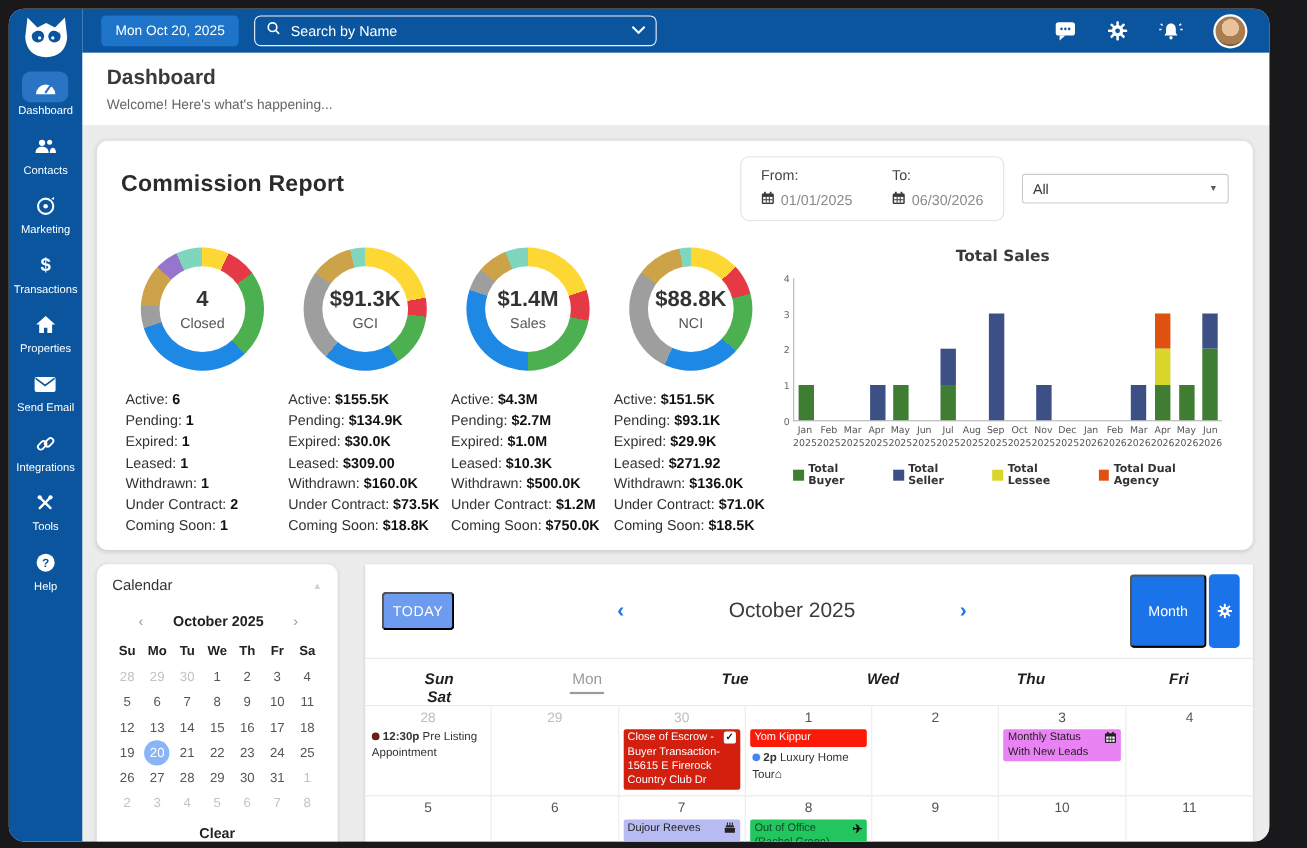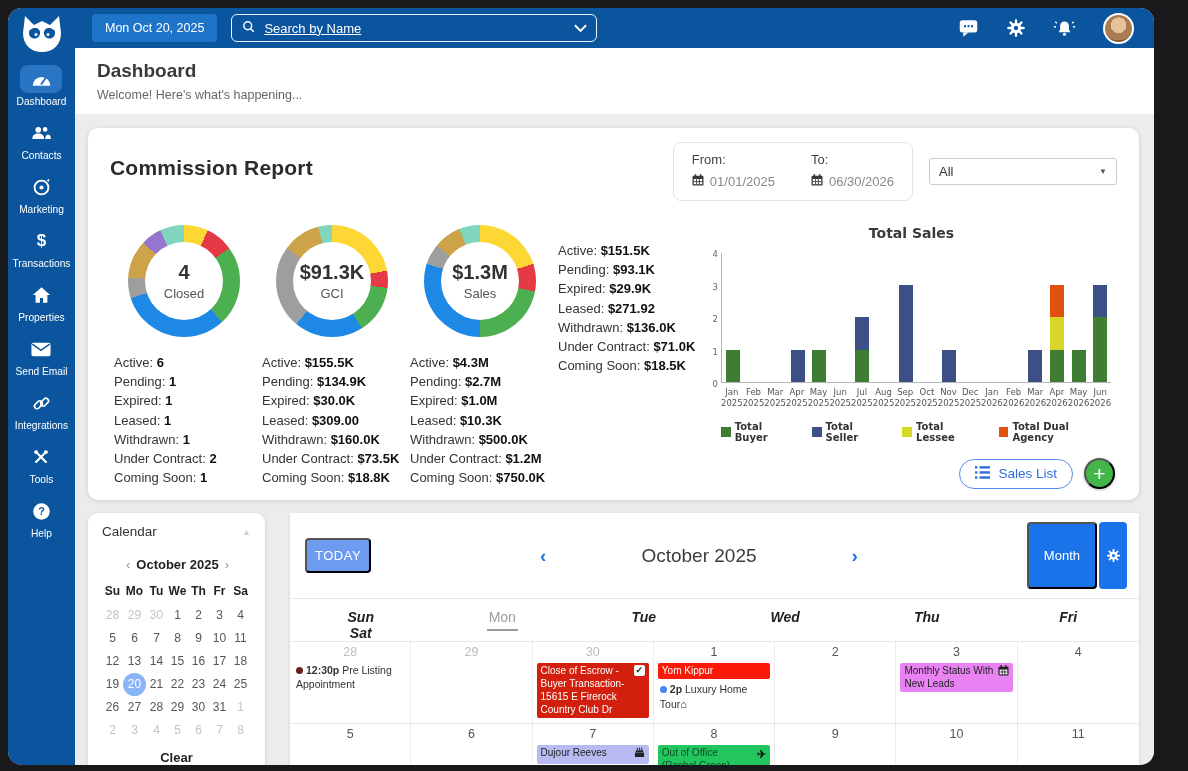--- a/index.html
+++ b/index.html
@@ -18,21 +18,21 @@
   .si-label { font-size:10.2px; margin-top:3px; color:#fff; white-space:nowrap; }
 
   
   .main { flex:1; display:flex; flex-direction:column; min-width:0; }
   .topbar { height:40px; background:#0a559e; display:flex; align-items:center;
     padding:0 20px 0 17px; gap:14px; flex-shrink:0; }
   .date-btn { background:#1d74c9; color:#fff; font-size:12.5px; padding:7px 13px;
     border-radius:4px; white-space:nowrap; cursor:pointer; }
   .searchbox { width:366px; height:28px; border:1.6px solid #eef4fd; border-radius:6px;
     display:flex; align-items:center; padding:0 9px; gap:8px; color:#fff; cursor:text; }
-  .search-ph { font-size:13px;text-decoration:underline; }
+  .search-ph { font-size:13px; }
   .tb-spacer { flex:1; }
   .tb-icons { display:flex; align-items:center; gap:27px; }
   .tb-icons svg { display:block; }
   .avatar { width:31px; height:31px; border-radius:50%; background:#fff; display:flex;
     align-items:center; justify-content:center; overflow:hidden; }
   .avatar-inner { width:27px; height:27px; border-radius:50%;
     background:radial-gradient(circle at 50% 38%, #e8c29a 0 36%, #a97c52 37% 70%, #7d5a3c 71%); }
 
   .page-head { background:#fff; padding:12px 22px 12px; }
   .ph-title { font-size:19px; font-weight:700; color:#3a3a3a; }
@@ -83,21 +83,21 @@
 
   .rc-foot { position:absolute; right:24px; bottom:11px; display:flex; align-items:center; gap:11px; }
   .sales-list-btn { border:1.5px solid #5b8def; color:#2e6fdc; border-radius:17px; padding:6px 15px;
     font-size:13.5px; display:flex; align-items:center; gap:8px; background:#fff; cursor:pointer; }
   .fab { width:31px; height:31px; border-radius:50%; background:#43b649; color:#fff; font-size:21px;
     display:flex; align-items:center; justify-content:center; cursor:pointer; font-weight:400;
     box-shadow:0 1px 3px rgba(0,0,0,.25); }
 
   
   .cal-section { flex:1; display:flex; gap:25px; min-height:0; }
-  .mini-card { width:177px; flex-shrink:0; background:#fff; border-radius:10px 10px 0 0;
+  .mini-card { width:219px; flex-shrink:0; background:#fff; border-radius:10px 10px 0 0;
     box-shadow:0 1px 4px rgba(0,0,0,.12); padding:11px 14px; }
   .mini-head { display:flex; align-items:center; }
   .mini-title { font-size:13.5px; color:#333; }
   .collapse { margin-left:auto; color:#d2d2d2; font-size:9px; cursor:pointer; }
   .mm-head { display:flex; align-items:center; justify-content:space-between;
     padding:0 22px 0 24px; margin-top:18px; }
   .mm-title { font-size:13px; font-weight:700; color:#222; }
   .mm-arrow { font-size:13px; color:#999; cursor:pointer; }
   .mm-grid { display:grid; grid-template-columns:repeat(7,1fr); margin-top:12px;
     text-align:center; row-gap:1px; }
@@ -383,35 +383,41 @@
                   <div>Expired: <b>$30.0K</b></div>
                   <div>Leased: <b>$309.00</b></div>
                   <div>Withdrawn: <b>$160.0K</b></div>
                   <div>Under Contract: <b>$73.5K</b></div>
                   <div>Coming Soon: <b>$18.8K</b></div>
                 </div>
               </div>
               <div class="donut-col">
                 <div class="donut" style="background: conic-gradient(rgb(253, 216, 53) 0%, rgb(253, 216, 53) 20%, rgb(229, 57, 69) 20%, rgb(229, 57, 69) 28%, rgb(76, 175, 80) 28%, rgb(76, 175, 80) 50%, rgb(30, 136, 229) 50%, rgb(30, 136, 229) 80%, rgb(158, 158, 158) 80%, rgb(158, 158, 158) 86%, rgb(205, 163, 73) 86%, rgb(205, 163, 73) 94%, rgb(127, 214, 189) 94%, rgb(127, 214, 189) 100%);">
                   <div class="hole">
-                    <div class="hole-v">$1.3M</div>
+                    <div class="hole-v">$1.4M</div>
                     <div class="hole-l">Sales</div>
                   </div>
                 </div>
                 <div class="stats">
                   <div>Active: <b>$4.3M</b></div>
                   <div>Pending: <b>$2.7M</b></div>
                   <div>Expired: <b>$1.0M</b></div>
                   <div>Leased: <b>$10.3K</b></div>
                   <div>Withdrawn: <b>$500.0K</b></div>
                   <div>Under Contract: <b>$1.2M</b></div>
                   <div>Coming Soon: <b>$750.0K</b></div>
                 </div>
               </div>
               <div class="donut-col">
+                <div class="donut" style="background: conic-gradient(rgb(253, 216, 53) 0%, rgb(253, 216, 53) 13%, rgb(229, 57, 69) 13%, rgb(229, 57, 69) 21%, rgb(76, 175, 80) 21%, rgb(76, 175, 80) 37%, rgb(30, 136, 229) 37%, rgb(30, 136, 229) 57%, rgb(158, 158, 158) 57%, rgb(158, 158, 158) 85%, rgb(205, 163, 73) 85%, rgb(205, 163, 73) 97%, rgb(127, 214, 189) 97%, rgb(127, 214, 189) 100%);">
+                  <div class="hole">
+                    <div class="hole-v">$88.8K</div>
+                    <div class="hole-l">NCI</div>
+                  </div>
+                </div>
                 <div class="stats">
                   <div>Active: <b>$151.5K</b></div>
                   <div>Pending: <b>$93.1K</b></div>
                   <div>Expired: <b>$29.9K</b></div>
                   <div>Leased: <b>$271.92</b></div>
                   <div>Withdrawn: <b>$136.0K</b></div>
                   <div>Under Contract: <b>$71.0K</b></div>
                   <div>Coming Soon: <b>$18.5K</b></div>
                 </div>
               </div>
@@ -598,38 +604,20 @@
                     <div class="leg-item">
                       <span class="leg-sw" style="background: rgb(224, 80, 14);"></span>
                       <span>Total Dual Agency</span>
                     </div>
                   </div>
               </div>
             </div>
           </div>
         </div>
 
-        <div class="rc-foot">
-          <button class="sales-list-btn">
-            <span>
-              <svg width="15" height="13" viewBox="0 0 20 17">
-                  <g fill="#2e6fdc">
-                    <rect x="0" y="0" width="3.2" height="3.2"></rect>
-                    <rect x="6" y="0" width="14" height="3.2"></rect>
-                    <rect x="0" y="6.8" width="3.2" height="3.2"></rect>
-                    <rect x="6" y="6.8" width="14" height="3.2"></rect>
-                    <rect x="0" y="13.6" width="3.2" height="3.2"></rect>
-                    <rect x="6" y="13.6" width="14" height="3.2"></rect>
-                  </g>
-                </svg>
-            </span>
-            <span>Sales List</span>
-          </button>
-          <button class="fab">+</button>
-        </div>
       </section>
 
       <section class="cal-section">
         <aside class="mini-card">
           <div class="mini-head">
             <span class="mini-title">Calendar</span>
             <span class="collapse">▲</span>
           </div>
           <div class="mm-head">
             <span class="mm-arrow">‹</span>

